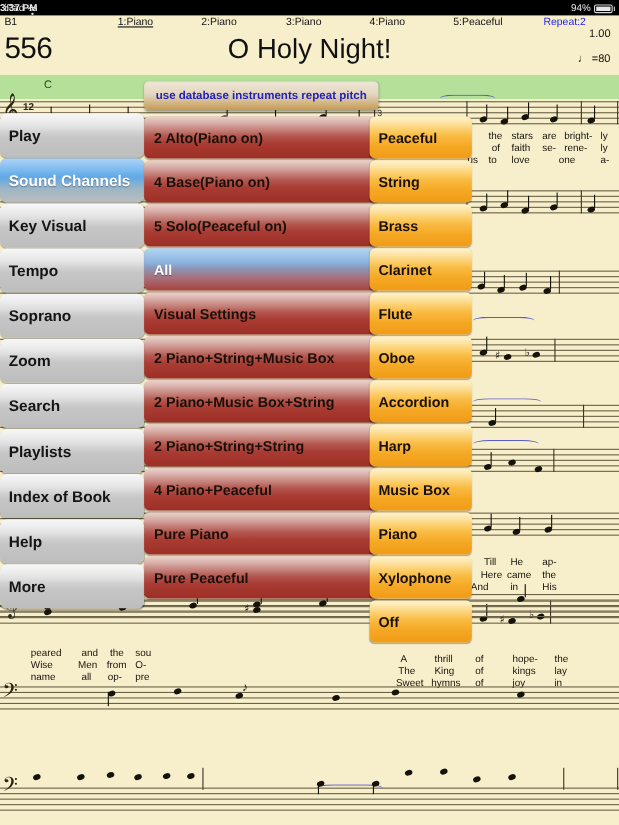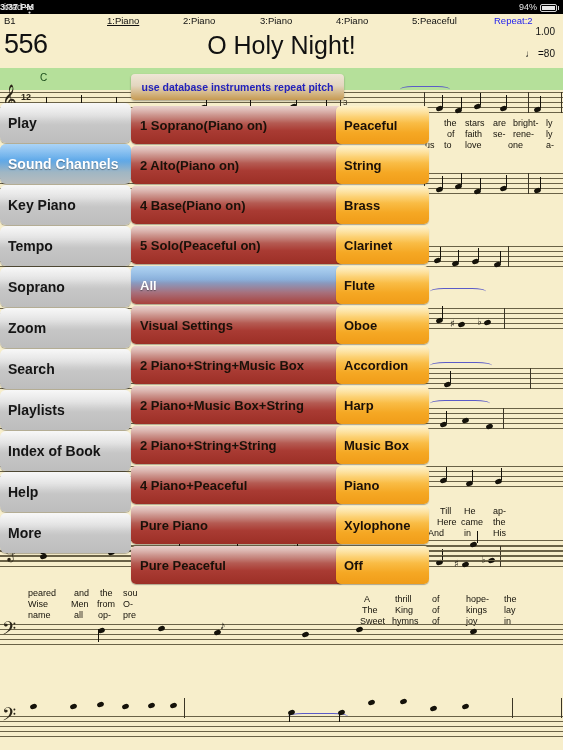--- a/index.html
+++ b/index.html
@@ -513,21 +513,21 @@
 </div>
 
 <div class="menu" id="menu-left">
   <div class="mi">
       <span>Play</span>
     </div>
   <div class="mi sel">
       <span>Sound Channels</span>
     </div>
   <div class="mi">
-      <span>Key Piano</span>
+      <span>Key Visual</span>
     </div>
   <div class="mi">
       <span>Tempo</span>
     </div>
   <div class="mi">
       <span>Soprano</span>
     </div>
   <div class="mi">
       <span>Zoom</span>
     </div>
@@ -542,23 +542,20 @@
     </div>
   <div class="mi">
       <span>Help</span>
     </div>
   <div class="mi">
       <span>More</span>
     </div>
 </div>
 
 <div class="menu" id="menu-mid">
-  <div class="mi">
-      <span>1 Soprano(Piano on)</span>
-    </div>
   <div class="mi">
       <span>2 Alto(Piano on)</span>
     </div>
   <div class="mi">
       <span>4 Base(Piano on)</span>
     </div>
   <div class="mi">
       <span>5 Solo(Peaceful on)</span>
     </div>
   <div class="mi sel">

